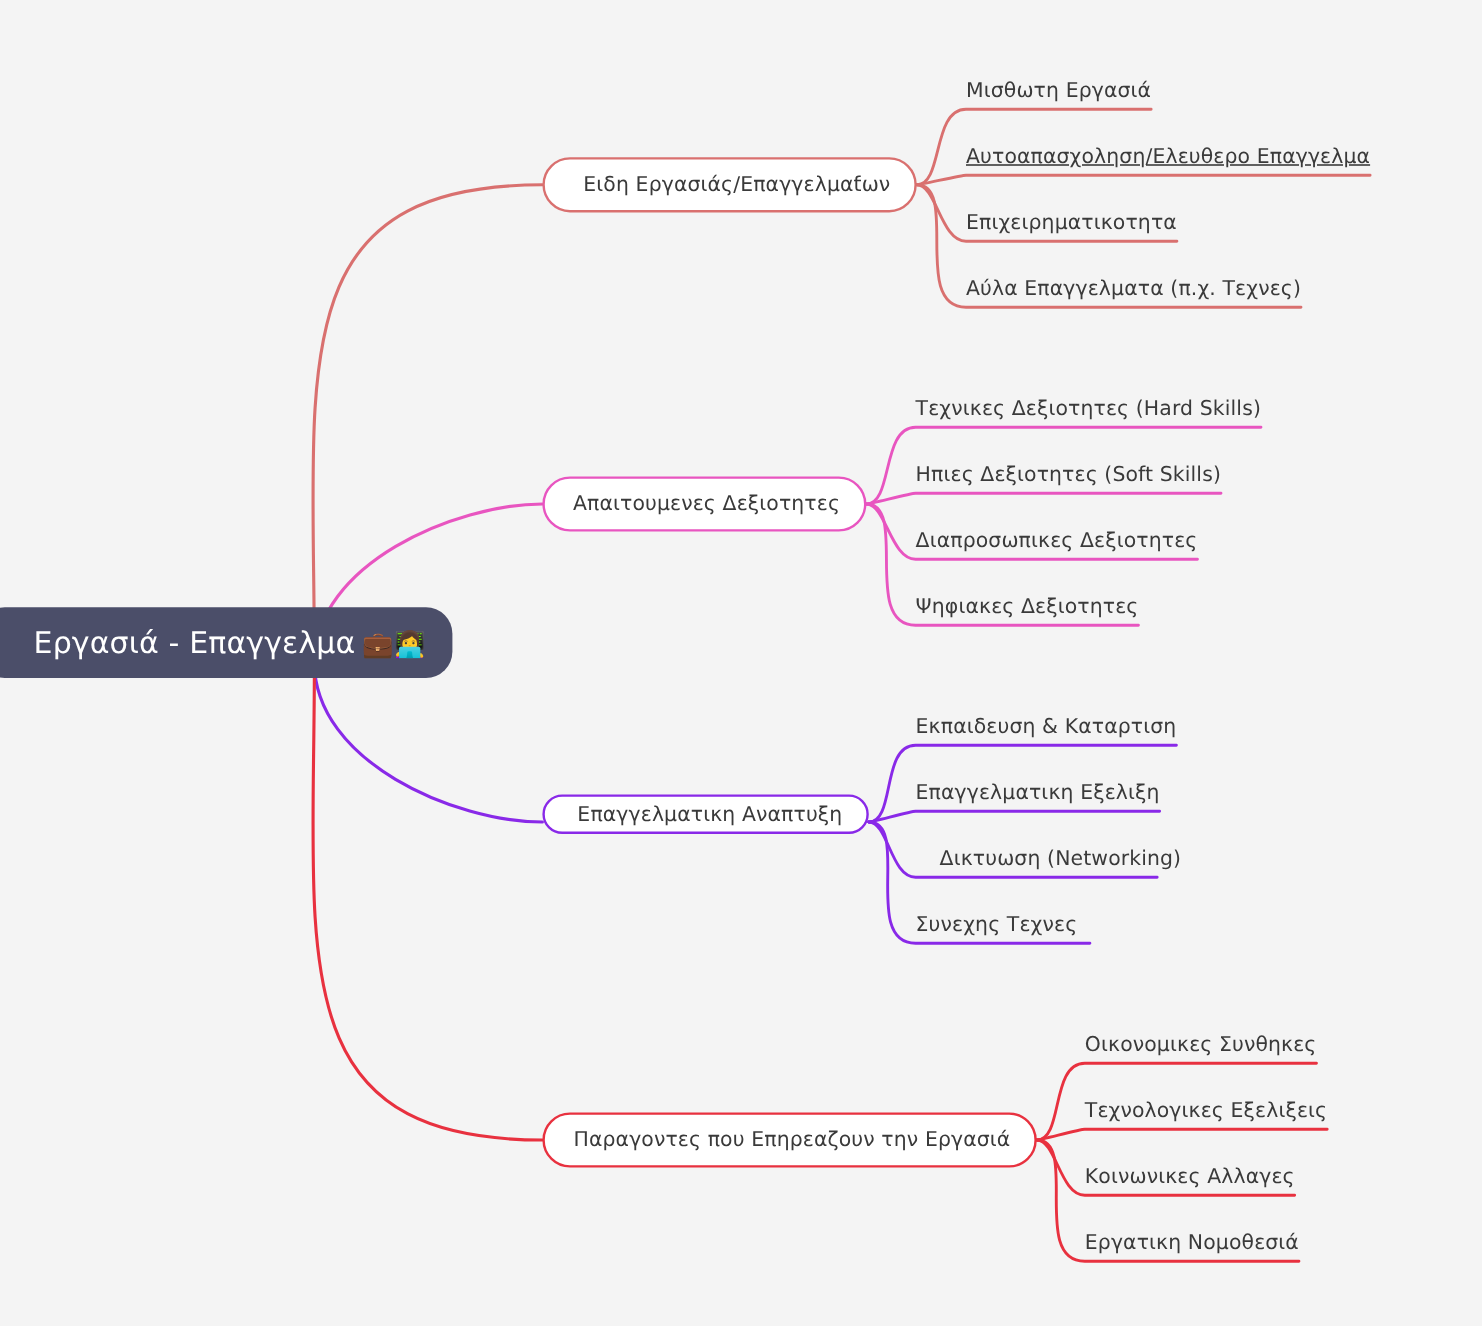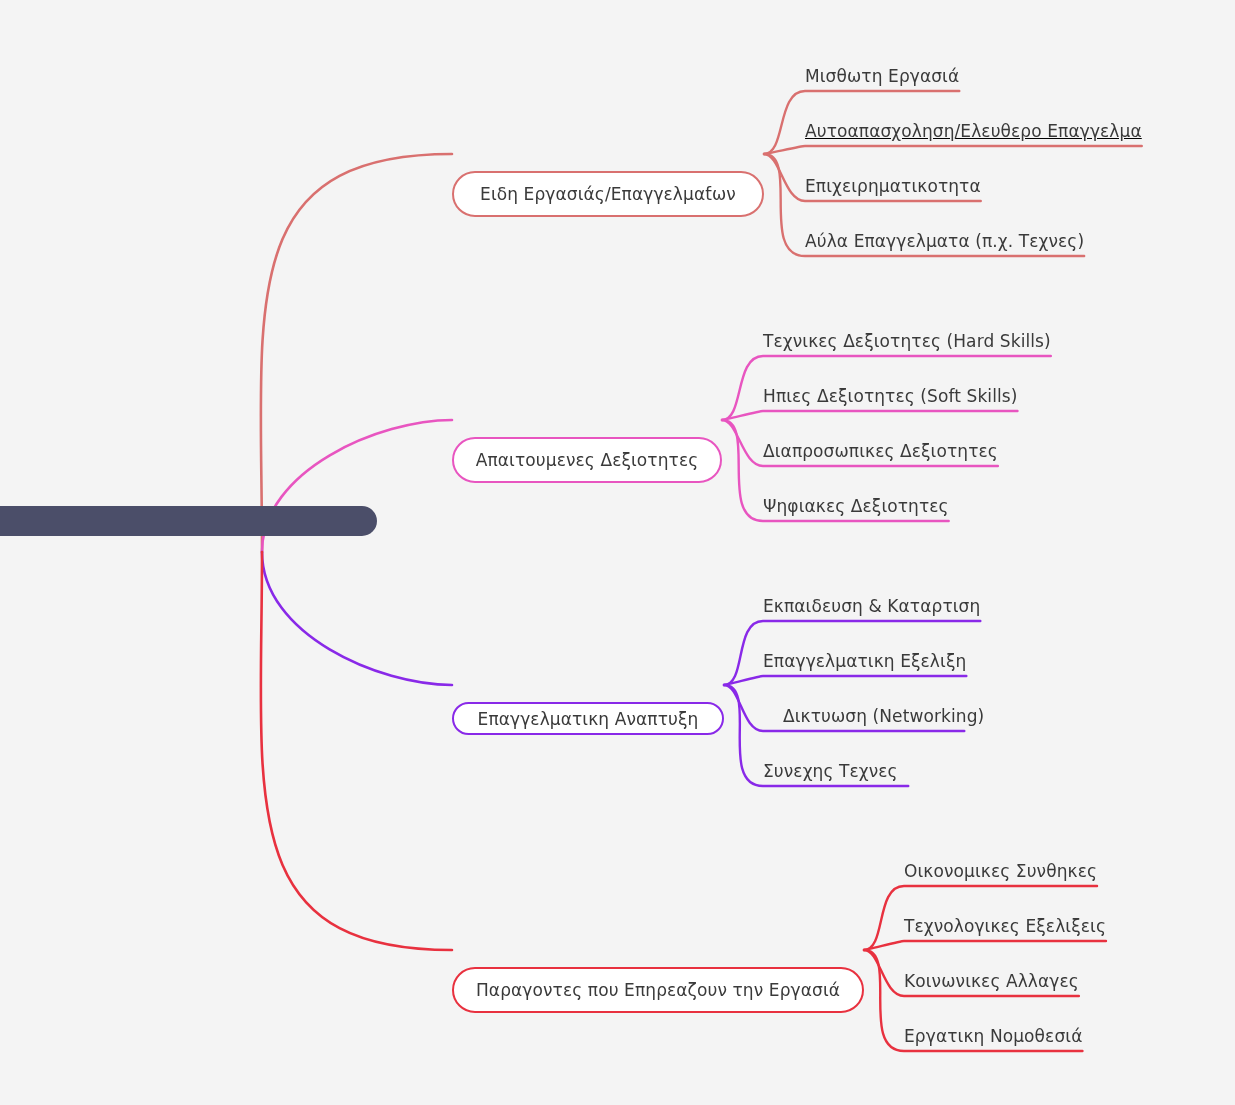--- a/index.html
+++ b/index.html
@@ -73,24 +73,23 @@
   
   .branch-node {
     position: absolute;
     background: #ffffff;
     border-style: solid;
     border-width: 2.6px;
     border-radius: 24px;
     box-sizing: border-box;
     display: flex;
     align-items: center;
-    justify-content: center;
+    justify-content: flex-end;
     z-index: 4;
     padding: 14px 20px;
-    margin-top: 40px;
   }
   .branch-label {
     font-size: 17px;
     color: #3a3a3a;
     white-space: nowrap;
     letter-spacing: 0.1px;
   }
 
   
   .leaf {
@@ -130,20 +129,23 @@
       <path d="M 724 685 C 740.1 685, 742.3 731, 763 731 L 964.296875 731" fill="none" stroke="#8929e8" stroke-width="2.4" stroke-linecap="round"></path>
       <path d="M 724 685 C 759.35 685, 717.55 786, 763 786 L 908.25 786" fill="none" stroke="#8929e8" stroke-width="2.4" stroke-linecap="round"></path>
       <path d="M 262 552 C 262 798.76, 233.1 950, 452 950" fill="none" stroke="#e8313f" stroke-width="2.6" stroke-linecap="round"></path>
       <path d="M 864 950 C 886.4 950, 875.2 886, 904 886 L 1097.046875 886" fill="none" stroke="#e8313f" stroke-width="2.4" stroke-linecap="round"></path>
       <path d="M 864 950 C 867.15 950, 899.95 941, 904 941 L 1105.984375 941" fill="none" stroke="#e8313f" stroke-width="2.4" stroke-linecap="round"></path>
       <path d="M 864 950 C 880.1 950, 883.3 996, 904 996 L 1078.859375 996" fill="none" stroke="#e8313f" stroke-width="2.4" stroke-linecap="round"></path>
       <path d="M 864 950 C 899.35 950, 858.55 1051, 904 1051 L 1082.453125 1051" fill="none" stroke="#e8313f" stroke-width="2.4" stroke-linecap="round"></path>
     </svg>
 
   <div class="root-node">
+    <div class="root-title">
+      <span>Εργασιά - Επαγγελμα</span><span class="root-emojis">💼👩‍💻</span>
+    </div>
   </div>
 
   <div id="branch-layer">
       <div class="branch-node" style="left: 452px; top: 131px; width: 312px; height: 46px; border-color: rgb(217, 112, 111);">
         <span class="branch-label">Ειδη Εργασιάς/Επαγγελμαƭων</span>
       </div>
       <div class="branch-node" style="left: 452px; top: 397px; width: 270px; height: 46px; border-color: rgb(232, 85, 192);">
         <span class="branch-label">Απαιτουμενες Δεξιοτητες</span>
       </div>
       <div class="branch-node" style="left: 452px; top: 662px; width: 272px; height: 33px; border-color: rgb(137, 41, 232);">

